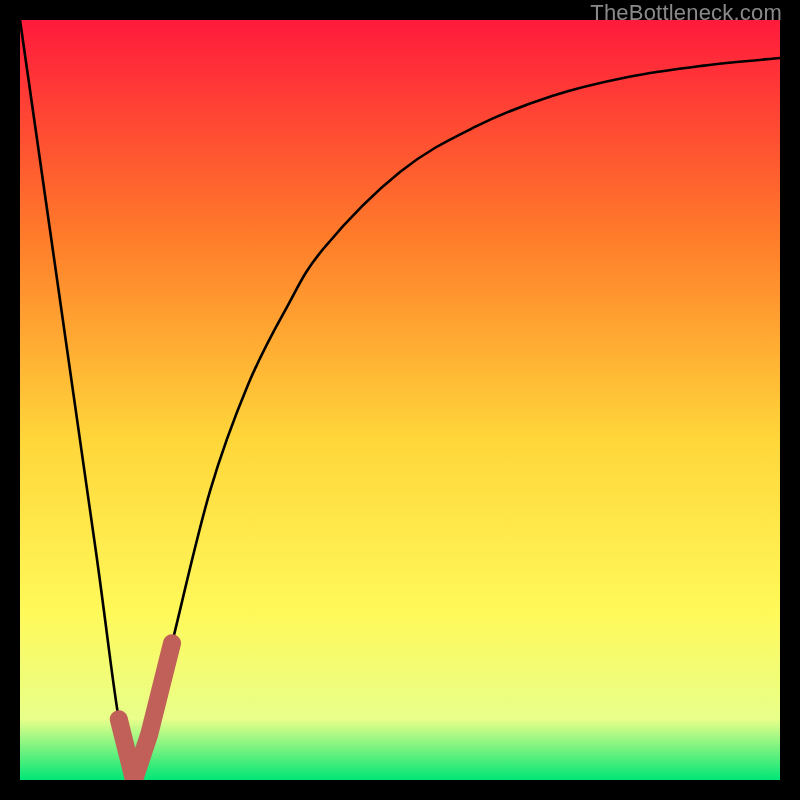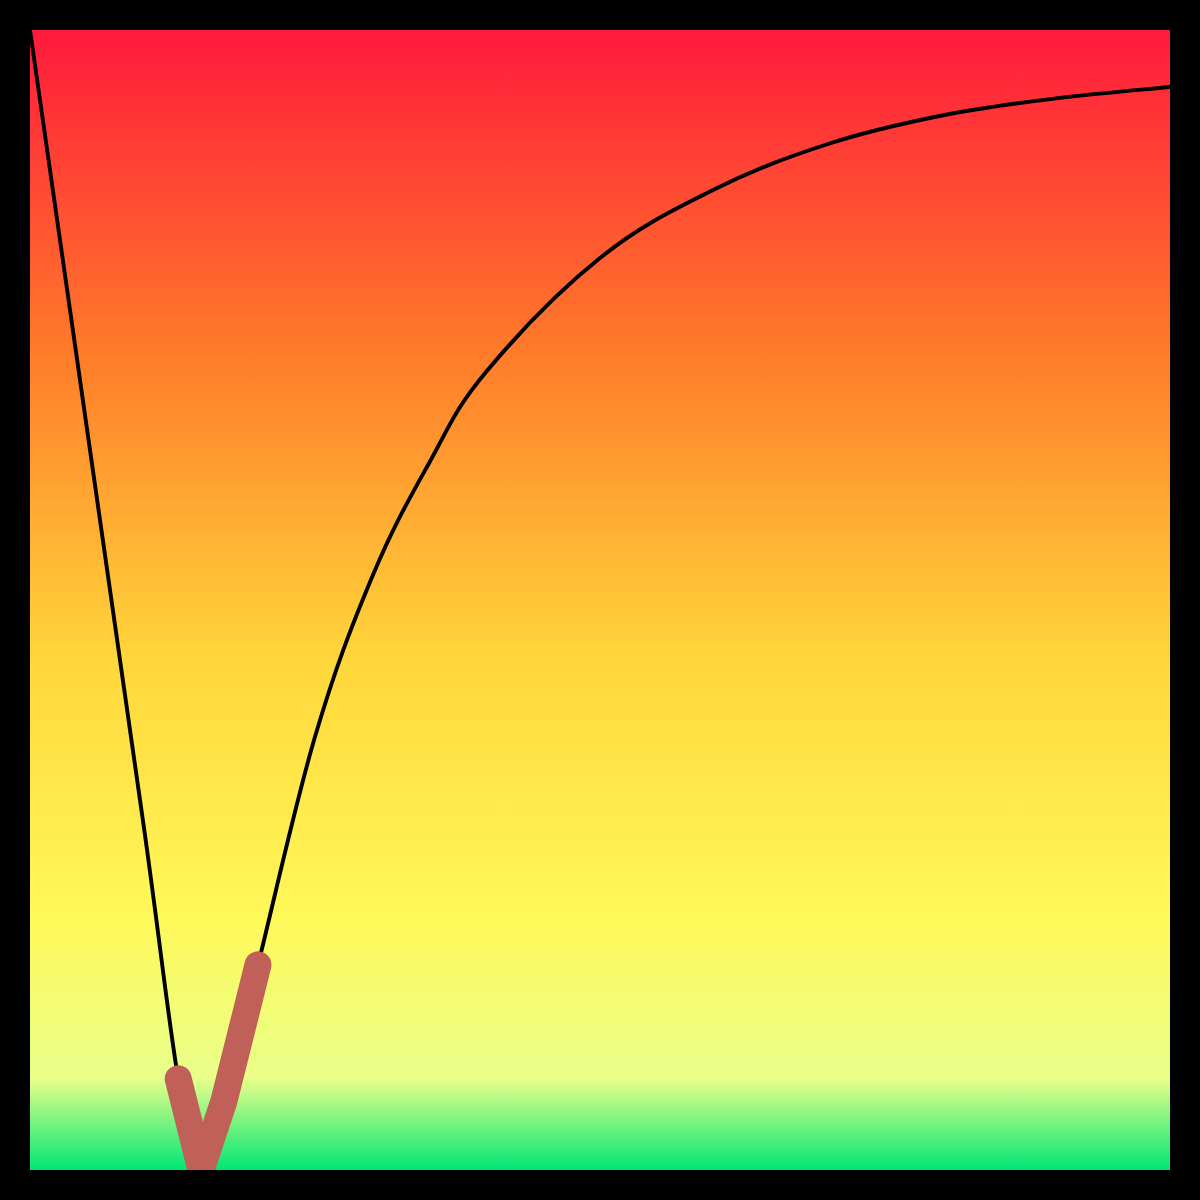--- a/index.html
+++ b/index.html
@@ -48,20 +48,21 @@
     color: #8a8a8a;
     letter-spacing: 0.2px;
     user-select: none;
   }
 </style>
 </head>
 <body>
 
 <div class="frame">
 
+  <div class="watermark">TheBottleneck.com</div>
 
   <div class="plot-area">
 
     <svg class="gradient" viewBox="0 0 760 760" preserveAspectRatio="none">
       <defs>
         <linearGradient id="bgGrad" x1="0" y1="0" x2="0" y2="1">
           <stop id="g0" offset="0%" stop-color="#ff1a3c"></stop>
           <stop id="g1" offset="28%" stop-color="#ff7a2a"></stop>
           <stop id="g2" offset="55%" stop-color="#ffd63a"></stop>
           <stop id="g3" offset="78%" stop-color="#fff95a"></stop>

